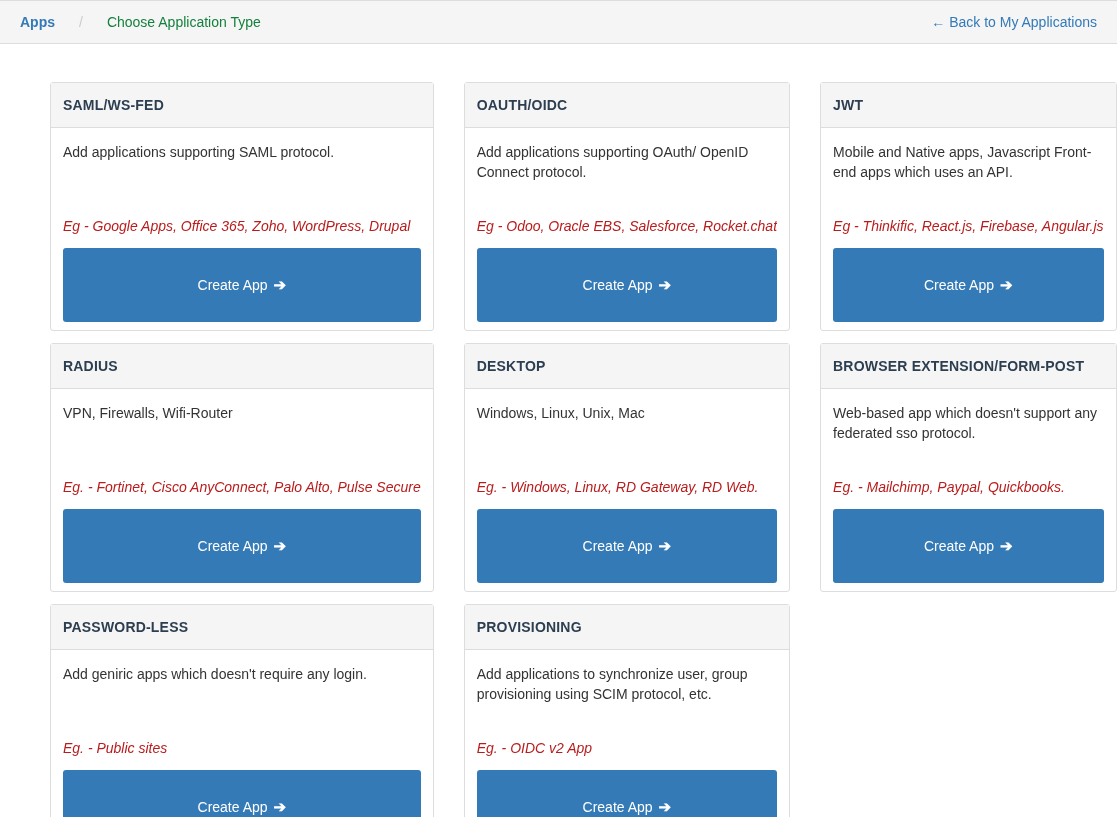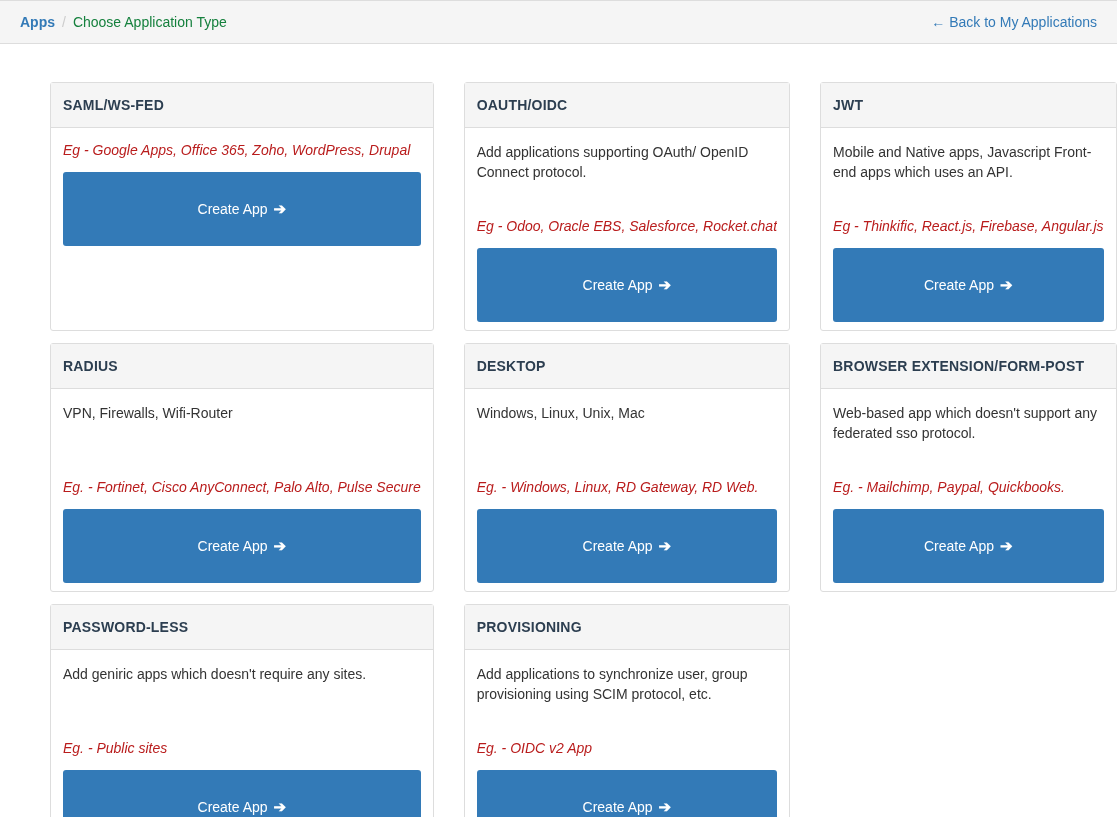--- a/index.html
+++ b/index.html
@@ -15,21 +15,21 @@
     .topbar {
       width:100%;
       background:#f5f5f5;
       border:1px solid #ddd;
       border-left:none; border-right:none;
       padding:13px 20px;
       display:flex;
       align-items:center;
       justify-content:space-between;
     }
-    .breadcrumb { display:flex; align-items:center; gap:7px; }
+    .breadcrumb { display:flex; align-items:center; gap:24px; }
     .breadcrumb .apps-link { color:#337ab7; font-weight:600; cursor:pointer; }
     .breadcrumb .sep { color:#ccc; }
     .breadcrumb .current { color:#15803d; }
     .back-link { color:#337ab7; cursor:pointer; display:flex; align-items:center; gap:4px; }
     .back-link .arrow { font-size:14px; }
     .content {
       padding:38px 50px 30px 50px;
     }
     .grid {
       display:grid;
@@ -101,20 +101,21 @@
     <span class="arrow">←</span>
     <span>Back to My Applications</span>
   </div>
 </div>
 
 <div class="content">
   <div class="grid" id="grid">
       <div class="card">
         <div class="card-header">SAML/WS-FED</div>
         <div class="card-body">
+          <div class="desc">Add applications supporting SAML protocol.</div>
           <div class="example">Eg - Google Apps, Office 365, Zoho, WordPress, Drupal</div>
           <button class="create-btn">
             <span>Create App</span>
             <span class="arrow">➔</span>
           </button>
         </div>
       </div>
       <div class="card">
         <div class="card-header">OAUTH/OIDC</div>
         <div class="card-body">
@@ -166,21 +167,21 @@
           <div class="example">Eg. - Mailchimp, Paypal, Quickbooks.</div>
           <button class="create-btn">
             <span>Create App</span>
             <span class="arrow">➔</span>
           </button>
         </div>
       </div>
       <div class="card">
         <div class="card-header">PASSWORD-LESS</div>
         <div class="card-body">
-          <div class="desc">Add geniric apps which doesn't require any sites.</div>
+          <div class="desc">Add geniric apps which doesn't require any login.</div>
           <div class="example">Eg. - Public sites</div>
           <button class="create-btn">
             <span>Create App</span>
             <span class="arrow">➔</span>
           </button>
         </div>
       </div>
       <div class="card">
         <div class="card-header">PROVISIONING</div>
         <div class="card-body">

